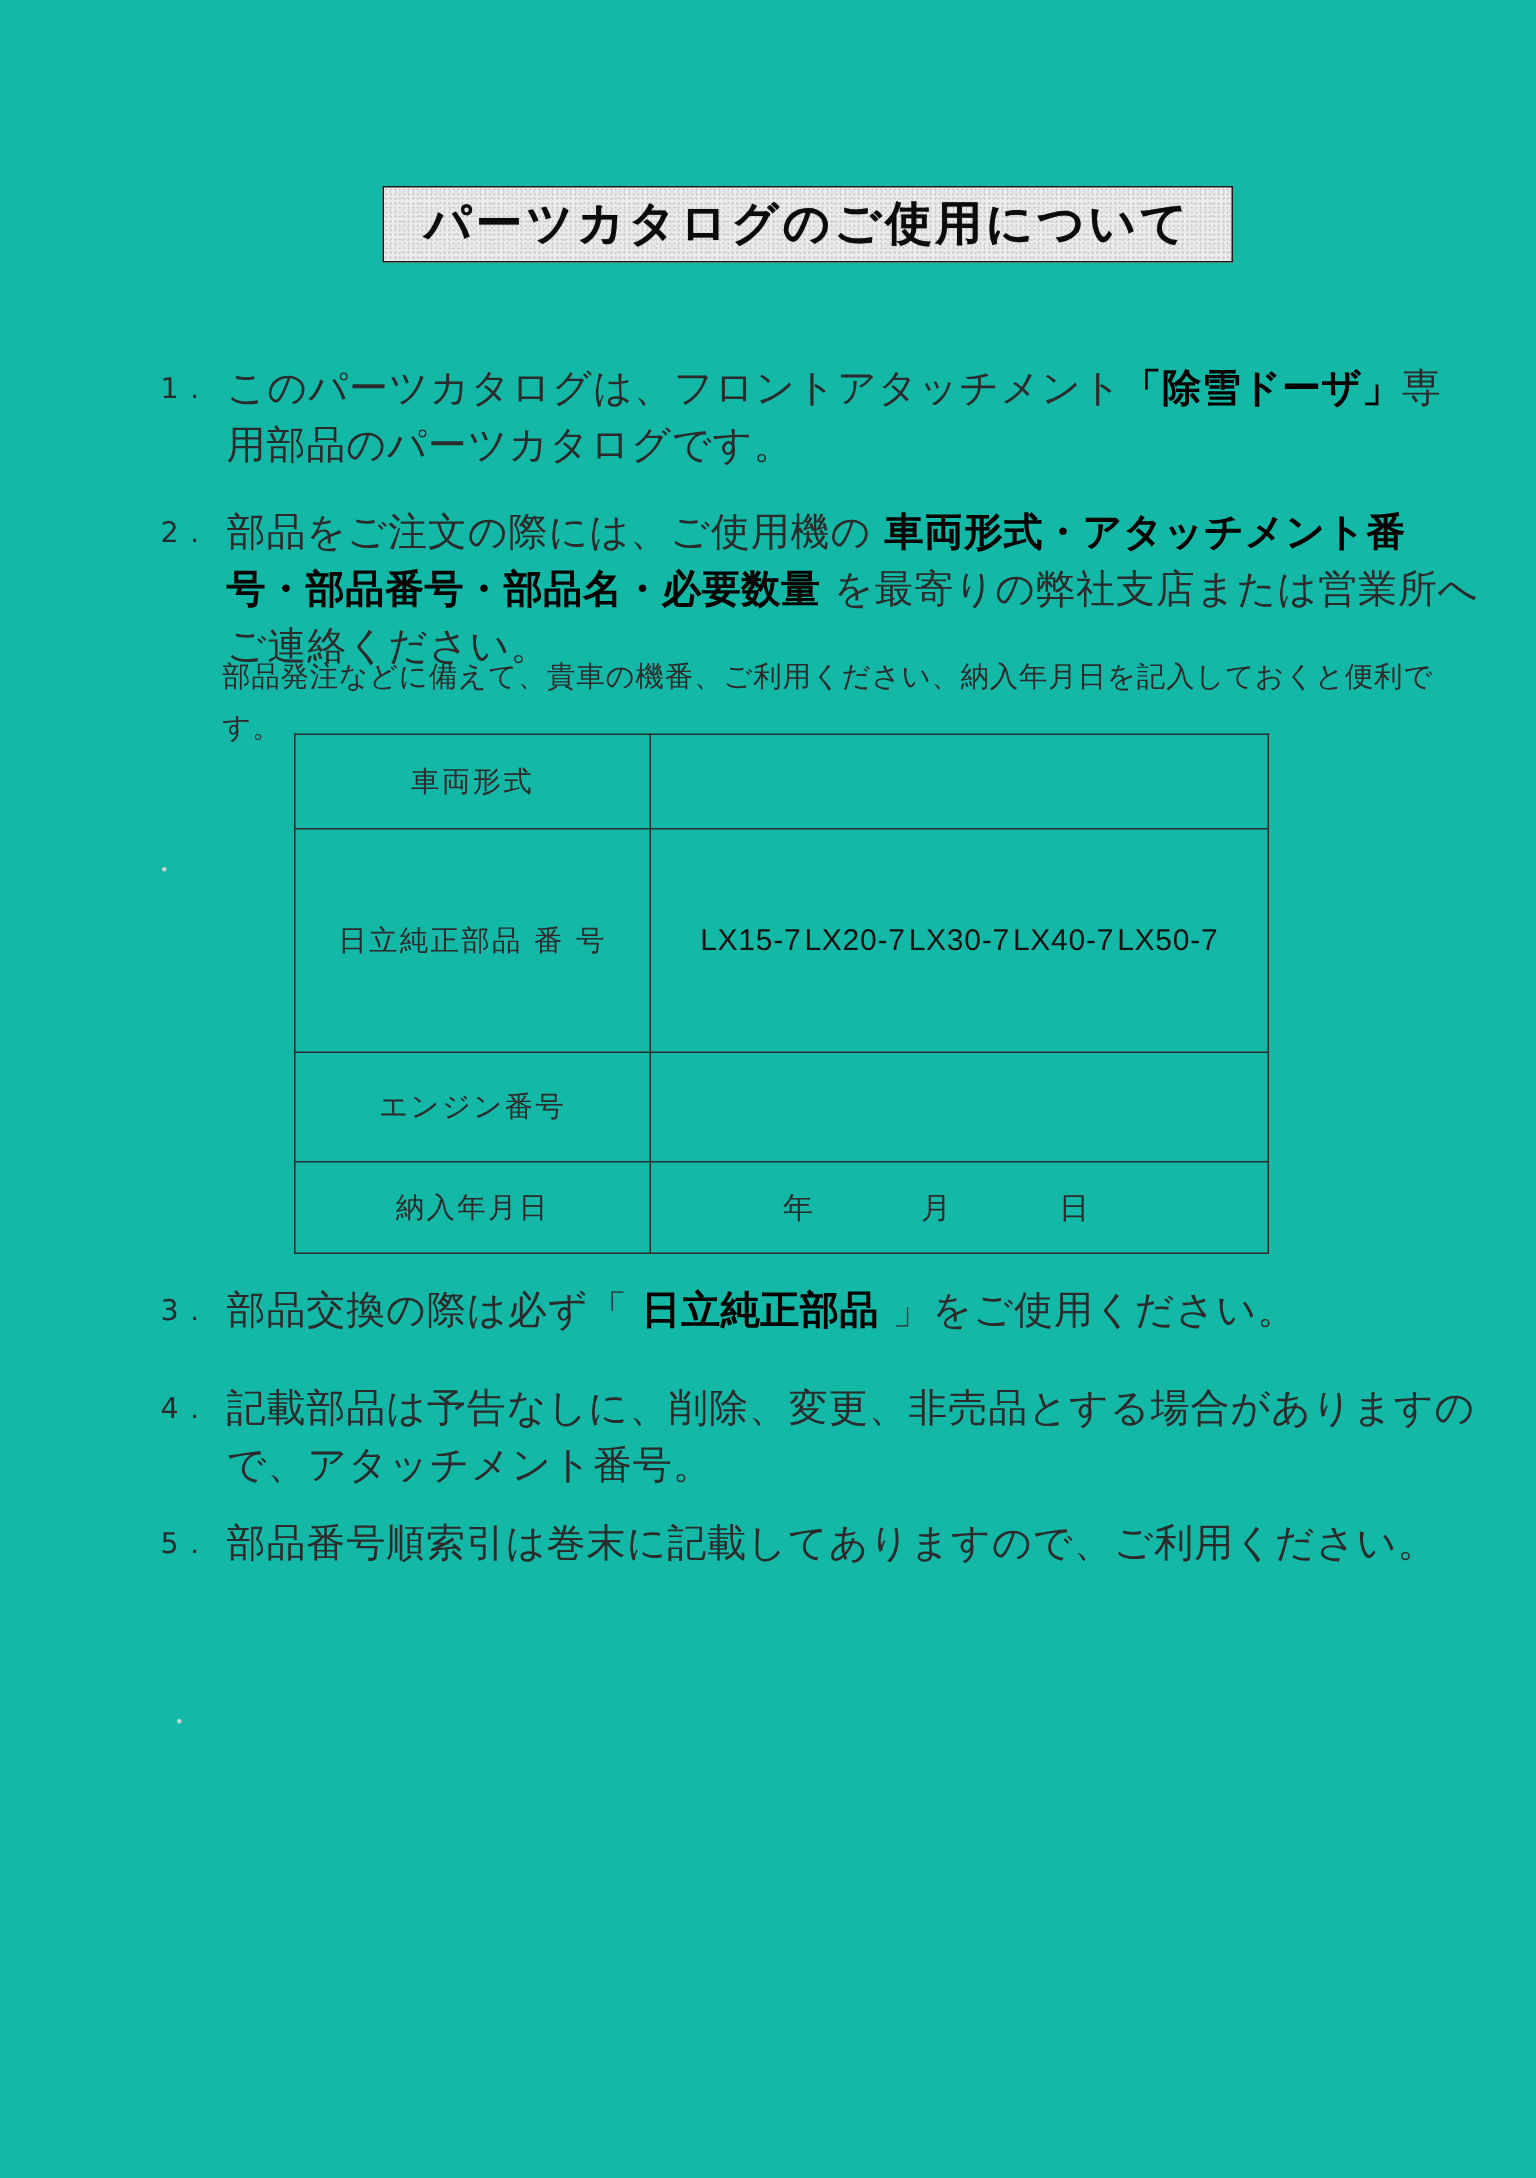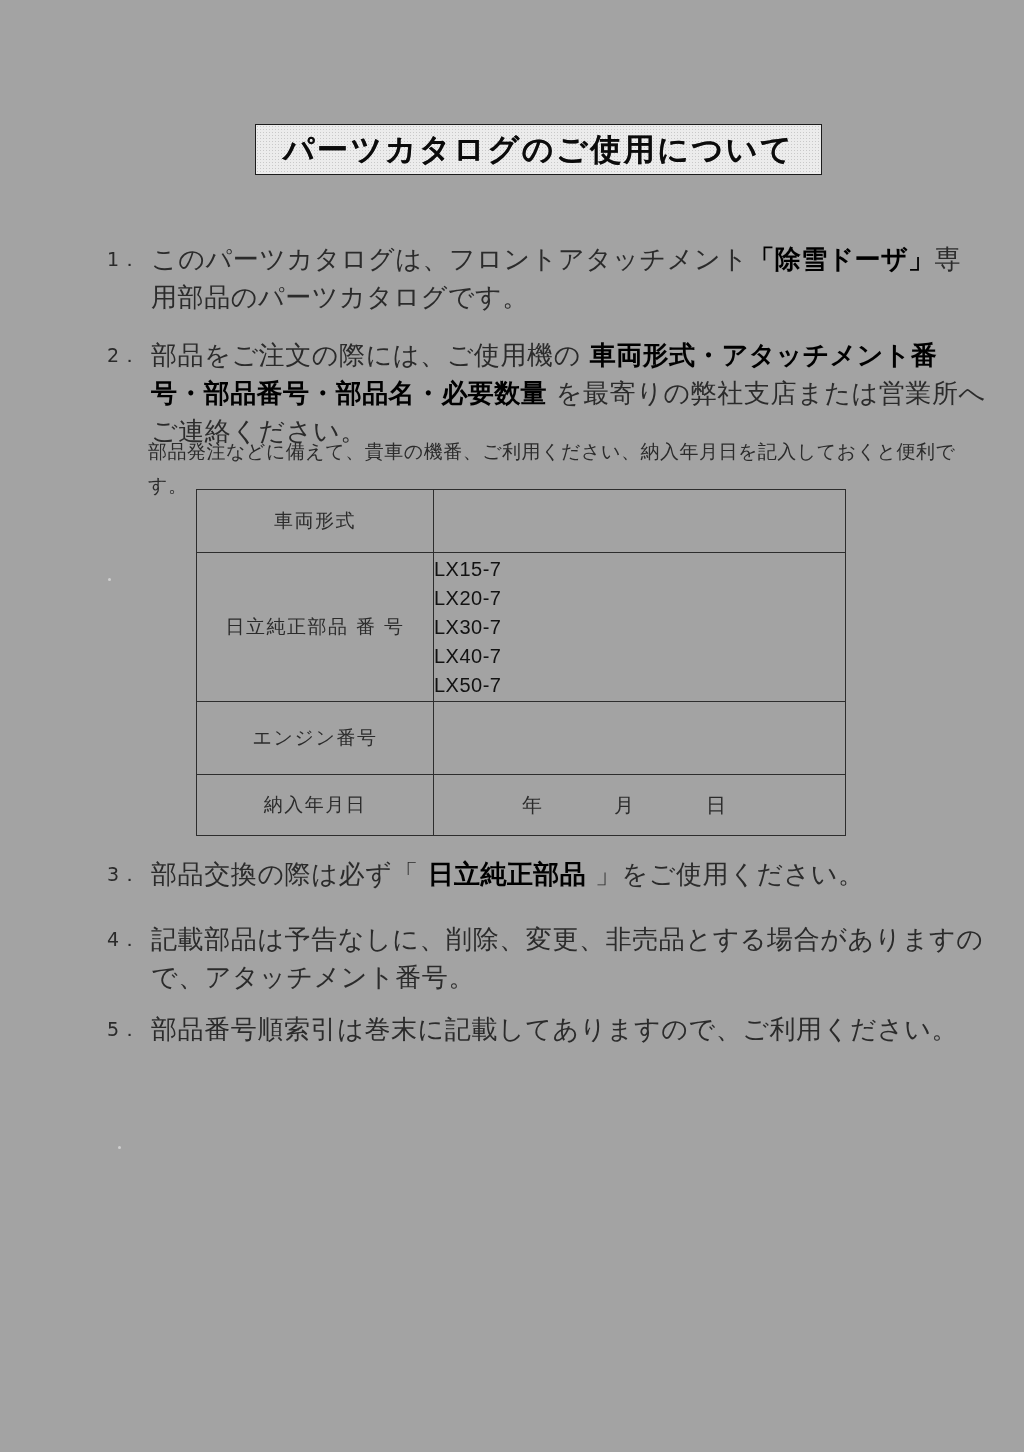--- a/index.html
+++ b/index.html
@@ -13,21 +13,21 @@
     position: relative;
     font-family: "DejaVu Sans", "Liberation Sans", sans-serif;
     color: #000000;
     overflow: hidden;
   }
 
   
   #page {
     position: absolute;
     inset: 0;
-    background: #a3a3a3;
+    background: #14b8a6;
   }
 
   
   #title-box {
     position: absolute;
     left: 255px;
     top: 124px;
     width: 567px;
     height: 51px;
     border: 1.5px solid #1c1c1c;
@@ -118,21 +118,21 @@
     width: 411px;
     padding-left: 18px;
   }
   .row-type td    { height: 62px; }
   .row-attach td  { height: 148px; }
   .row-engine td  { height: 72px; margin-left: 33px; }
   .row-date td    { height: 60px; }
 
   .attach-list {
     display: flex;
-    flex-direction: column;
+    flex-direction: row;
     justify-content: center;
     gap: 2px;
   }
   .attach-list span {
     font-family: "Liberation Sans", "DejaVu Sans", sans-serif;
     font-size: 20px;
     letter-spacing: 0.5px;
     line-height: 27px;
     color: #121212;
   }

